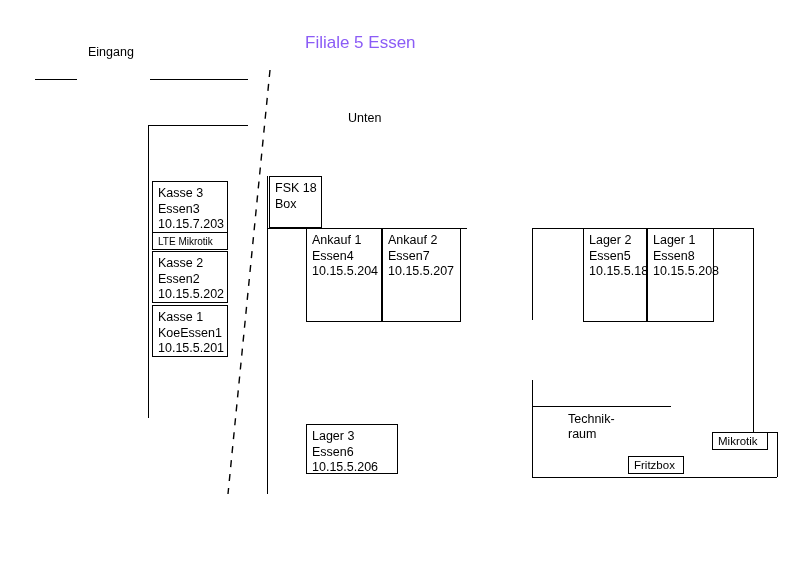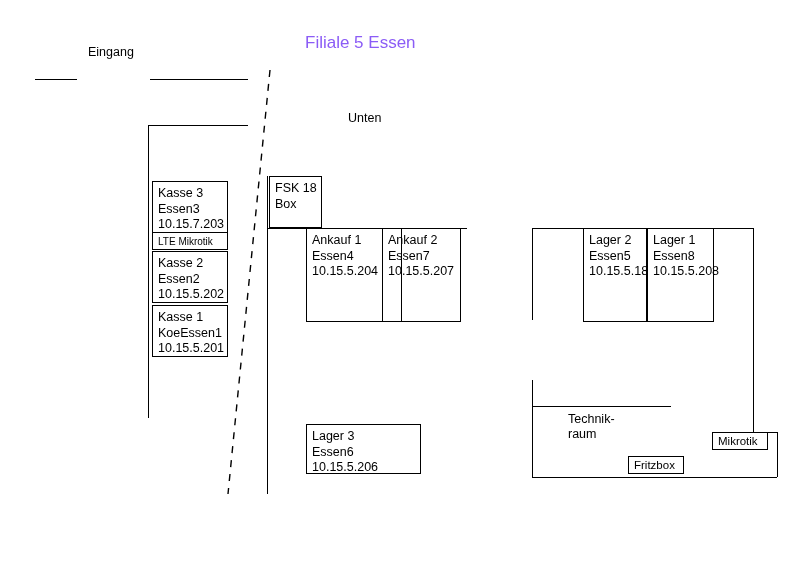--- a/index.html
+++ b/index.html
@@ -117,21 +117,21 @@
     <span class="box-text">Kasse 1
 KoeEssen1
 10.15.5.201</span>
   </div>
 
   <div class="box" style="left:269px; top:176px; width:53px; height:52px;">
     <span class="box-text">FSK 18
 Box</span>
   </div>
 
-  <div class="box" style="left:306px; top:228px; width:96px; height:94px;">
+  <div class="box" style="left:306px; top:228px; width:76px; height:94px;">
     <span class="box-text">Ankauf 1
 Essen4
 10.15.5.204</span>
   </div>
 
   <div class="box" style="left:382px; top:228px; width:79px; height:94px;">
     <span class="box-text">Ankauf 2
 Essen7
 10.15.5.207</span>
   </div>
@@ -141,21 +141,21 @@
 Essen5
 10.15.5.18</span>
   </div>
 
   <div class="box" style="left:647px; top:228px; width:67px; height:94px;padding-left:32px;">
     <span class="box-text">Lager 1
 Essen8
 10.15.5.208</span>
   </div>
 
-  <div class="box" style="left:306px; top:424px; width:115px; height:50px;">
+  <div class="box" style="left:306px; top:424px; width:92px; height:50px;">
     <span class="box-text">Lager 3
 Essen6
 10.15.5.206</span>
   </div>
 
   <div class="box" style="left:628px; top:456px; width:56px; height:18px;text-align:right;">
     <span class="box-text" style="top:1px; font-size:11.5px;">Fritzbox</span>
   </div>
 
   <div class="box" style="left:712px; top:432px; width:56px; height:18px;">

